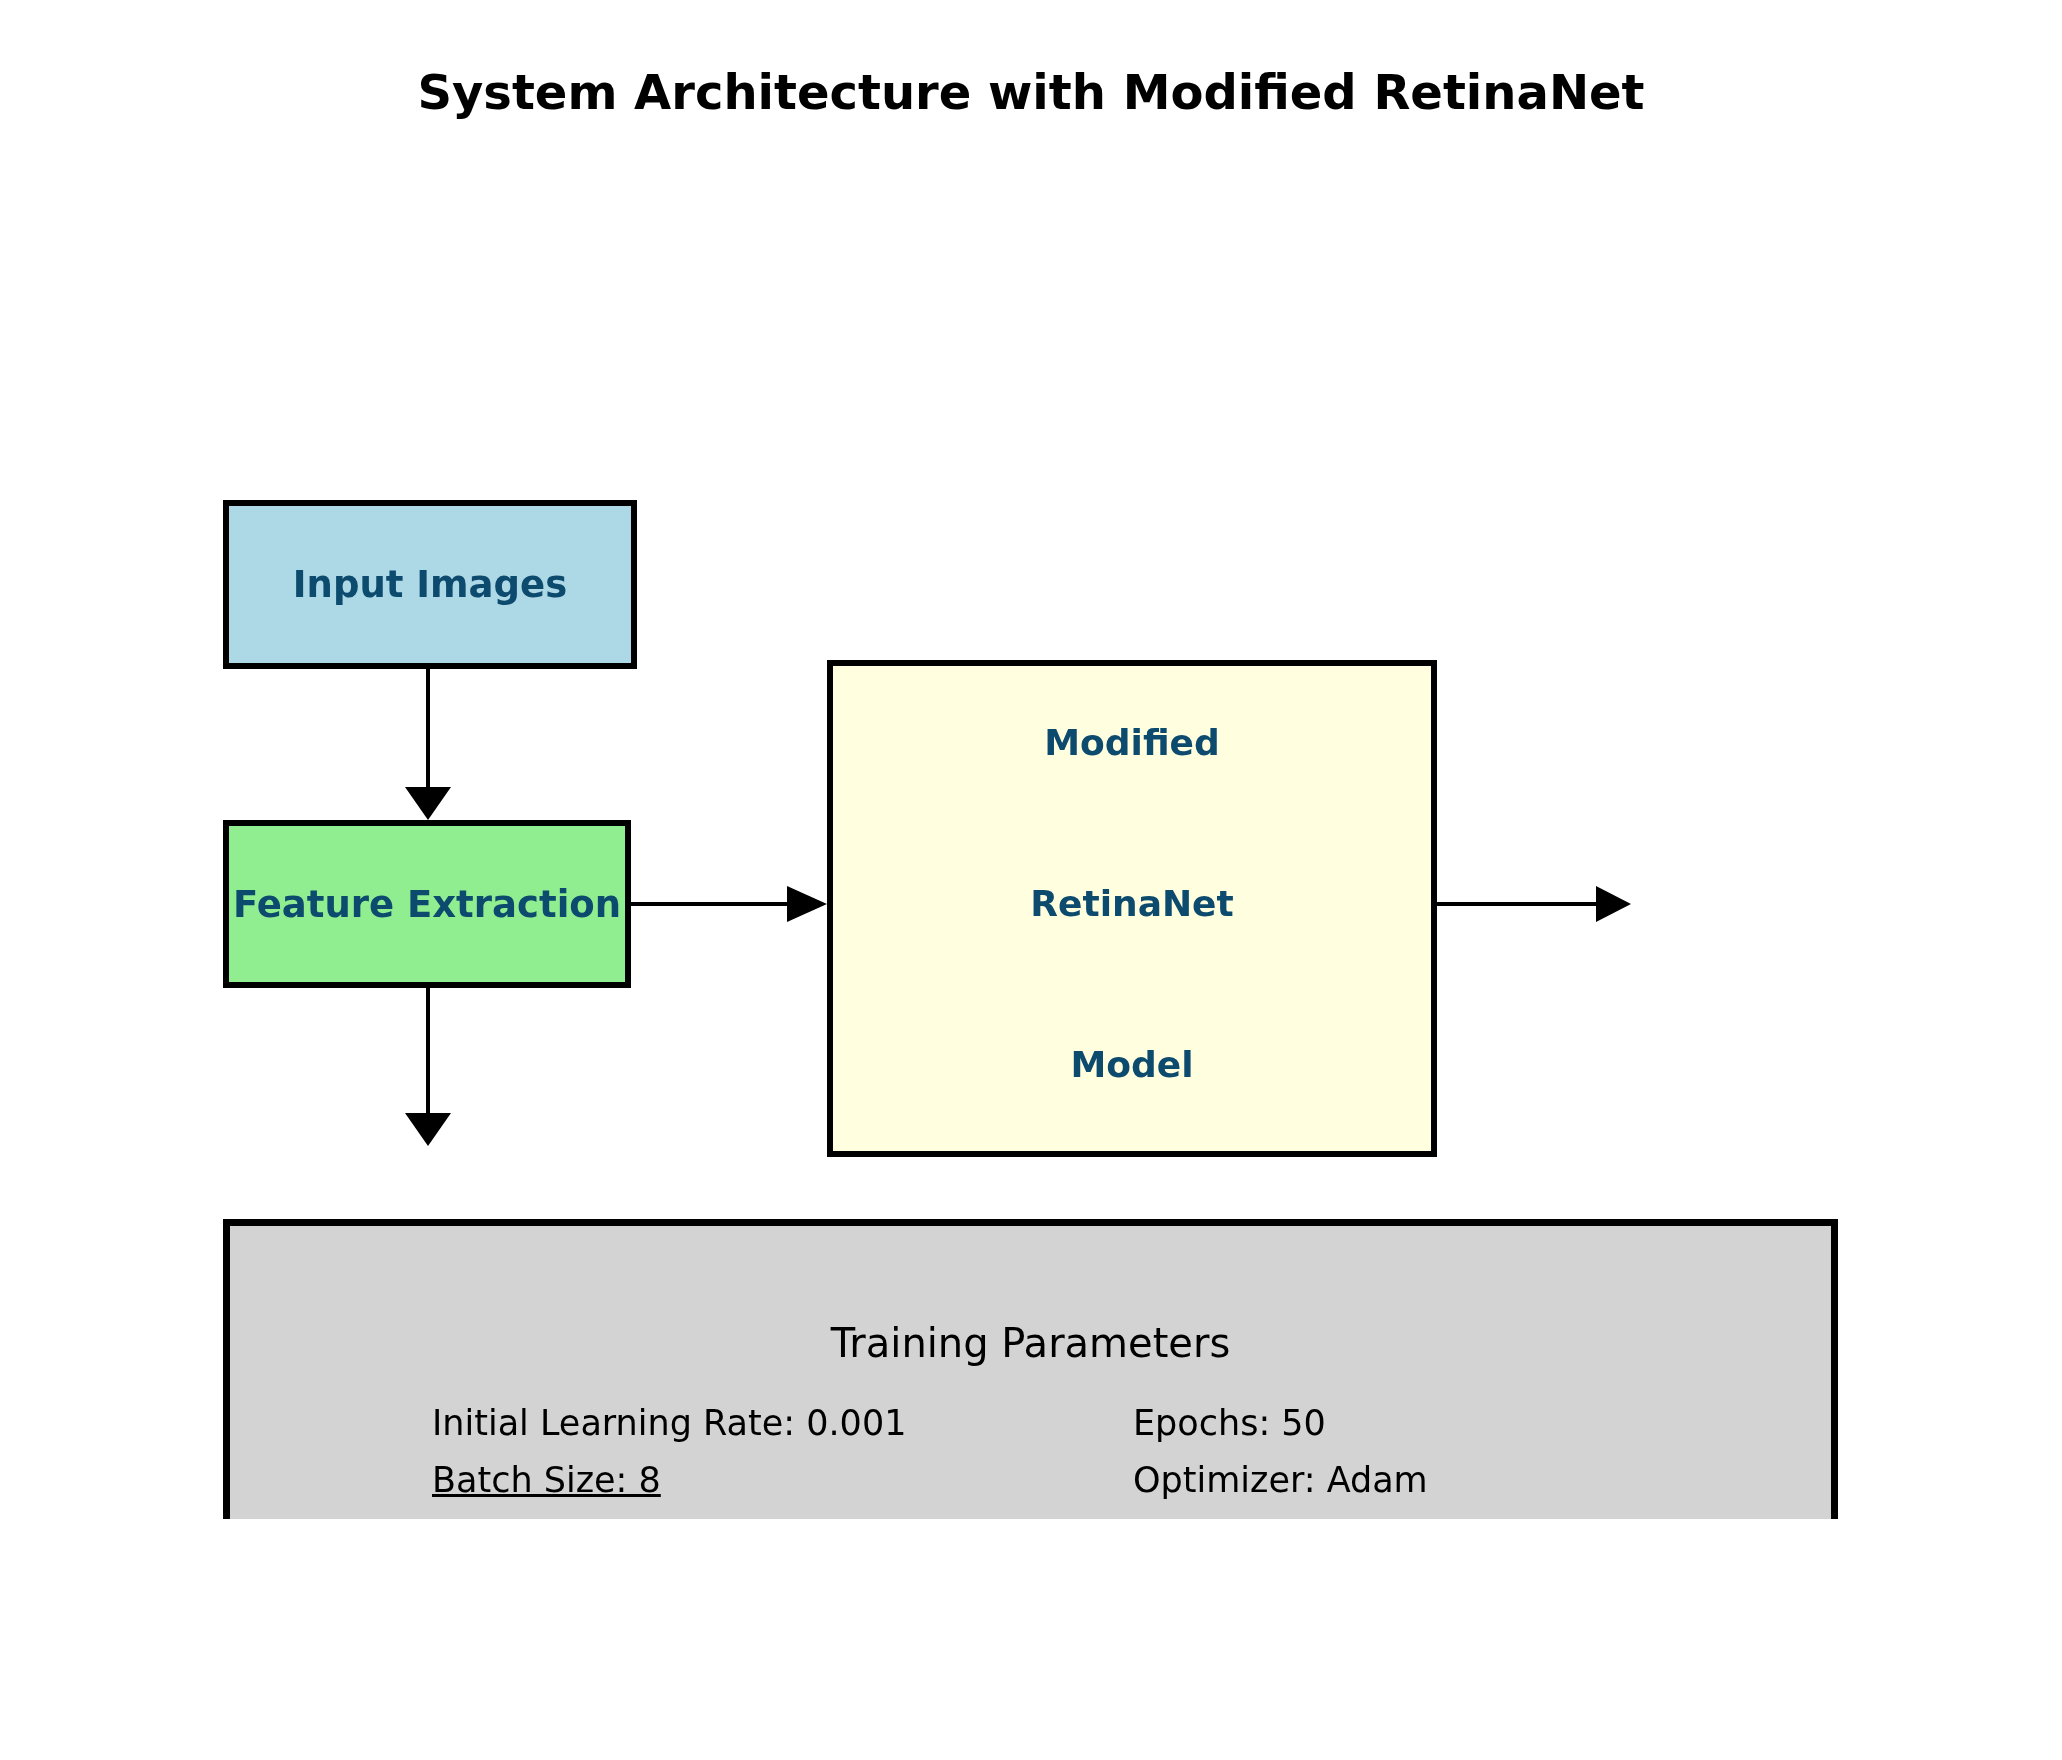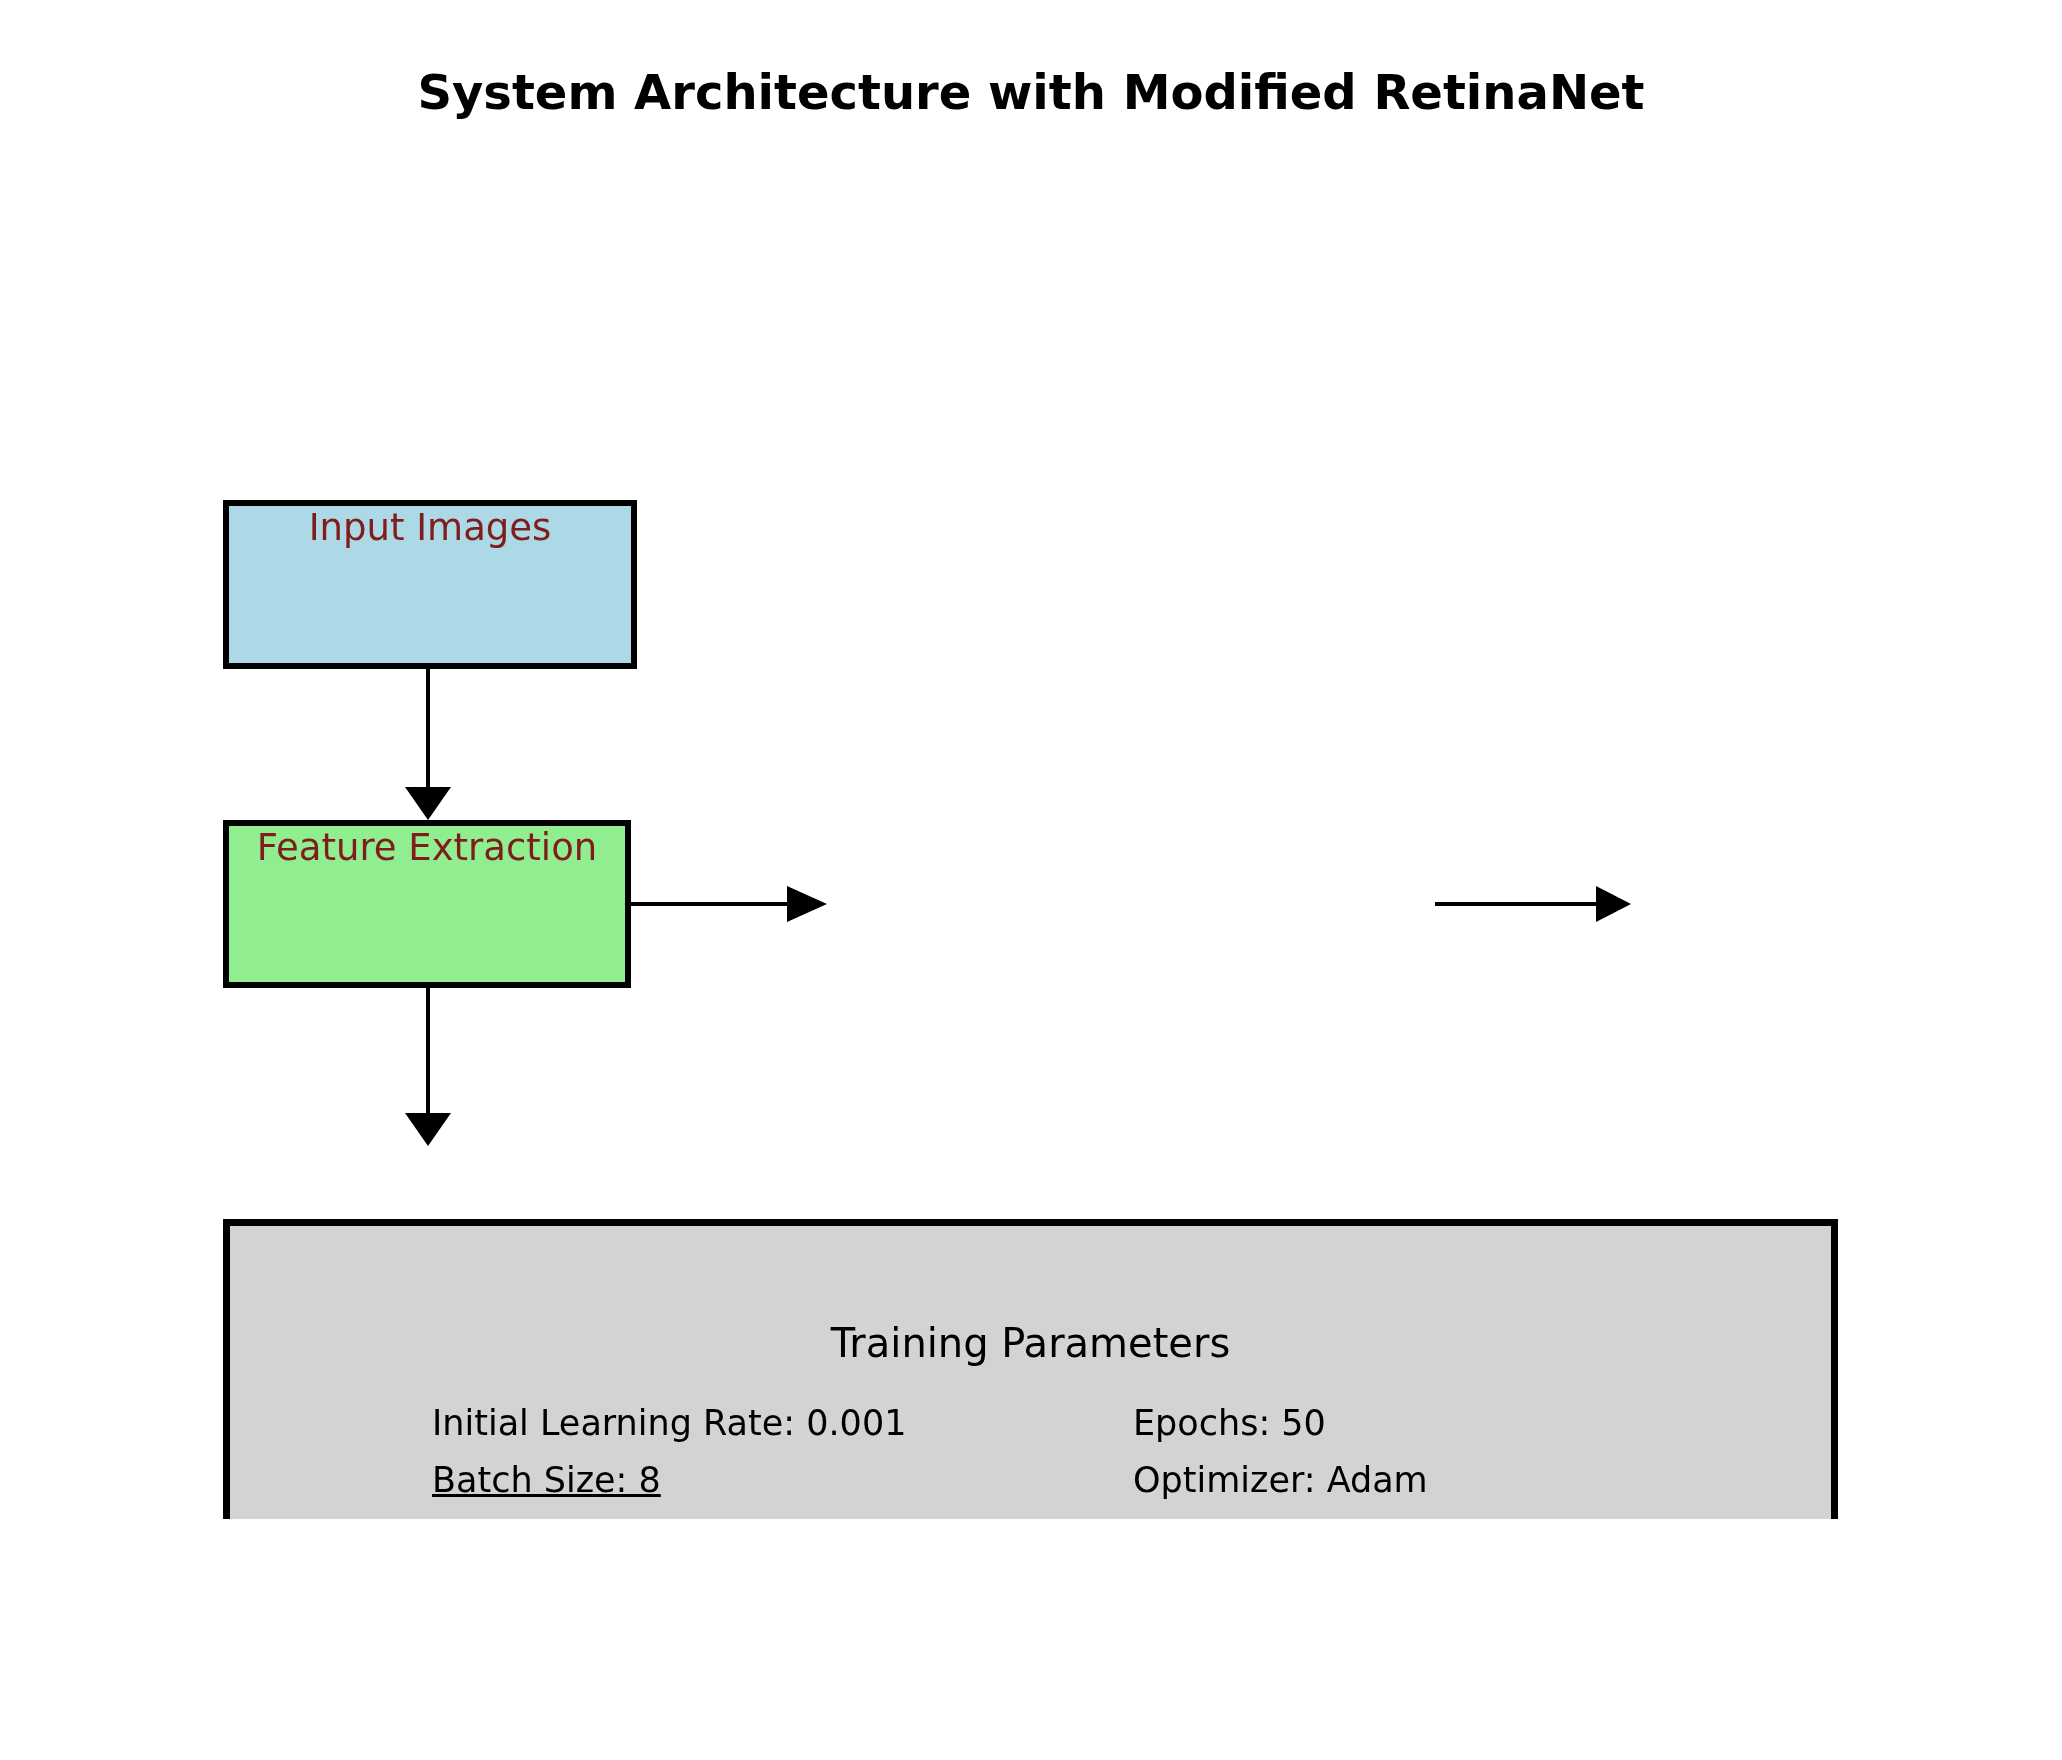--- a/index.html
+++ b/index.html
@@ -25,24 +25,25 @@
     font-size: 48px;
     font-weight: bold;
     color: #000000;
     letter-spacing: 0px;
   }
   .node {
     position: absolute;
     box-sizing: border-box;
     border: 6px solid #000000;
     display: flex;
+    align-items: center;
     justify-content: center;
-    font-weight: normal;
+    font-weight: bold;
     font-size: 37px;
-    color: #7f1d1d;
+    color: #0c4a6e;
     text-align: center;
   }
   .node-input    { left: 223px; top: 452px; width: 414px; height: 169px; background: #ADD8E6; }
   .node-feature  { left: 223px; top: 772px; width: 408px; height: 168px; background: #90EE90; }
   .node-retinanet{
     left: 827px; top: 612px; width: 610px; height: 497px; background: #FFFFE0;
     flex-direction: column;
     justify-content: space-between;
     padding: 55px 0 65px 0;
     font-size: 36px;
@@ -109,20 +110,25 @@
   <div class="diagram-title">System Architecture with Modified RetinaNet</div>
 
   <div class="node node-input">
     <span>Input Images</span>
   </div>
 
   <div class="node node-feature">
     <span>Feature Extraction</span>
   </div>
 
+  <div class="node node-retinanet">
+    <span class="rn-line">Modified</span>
+    <span class="rn-line">RetinaNet</span>
+    <span class="rn-line">Model</span>
+  </div>
 
 
   <div class="arrow-line a1-line"></div>
   <div class="arrow-head a1-head"></div>
 
   <div class="arrow-line a2-line"></div>
   <div class="arrow-head a2-head"></div>
 
   <div class="arrow-line a3-line"></div>
   <div class="arrow-head a3-head"></div>

